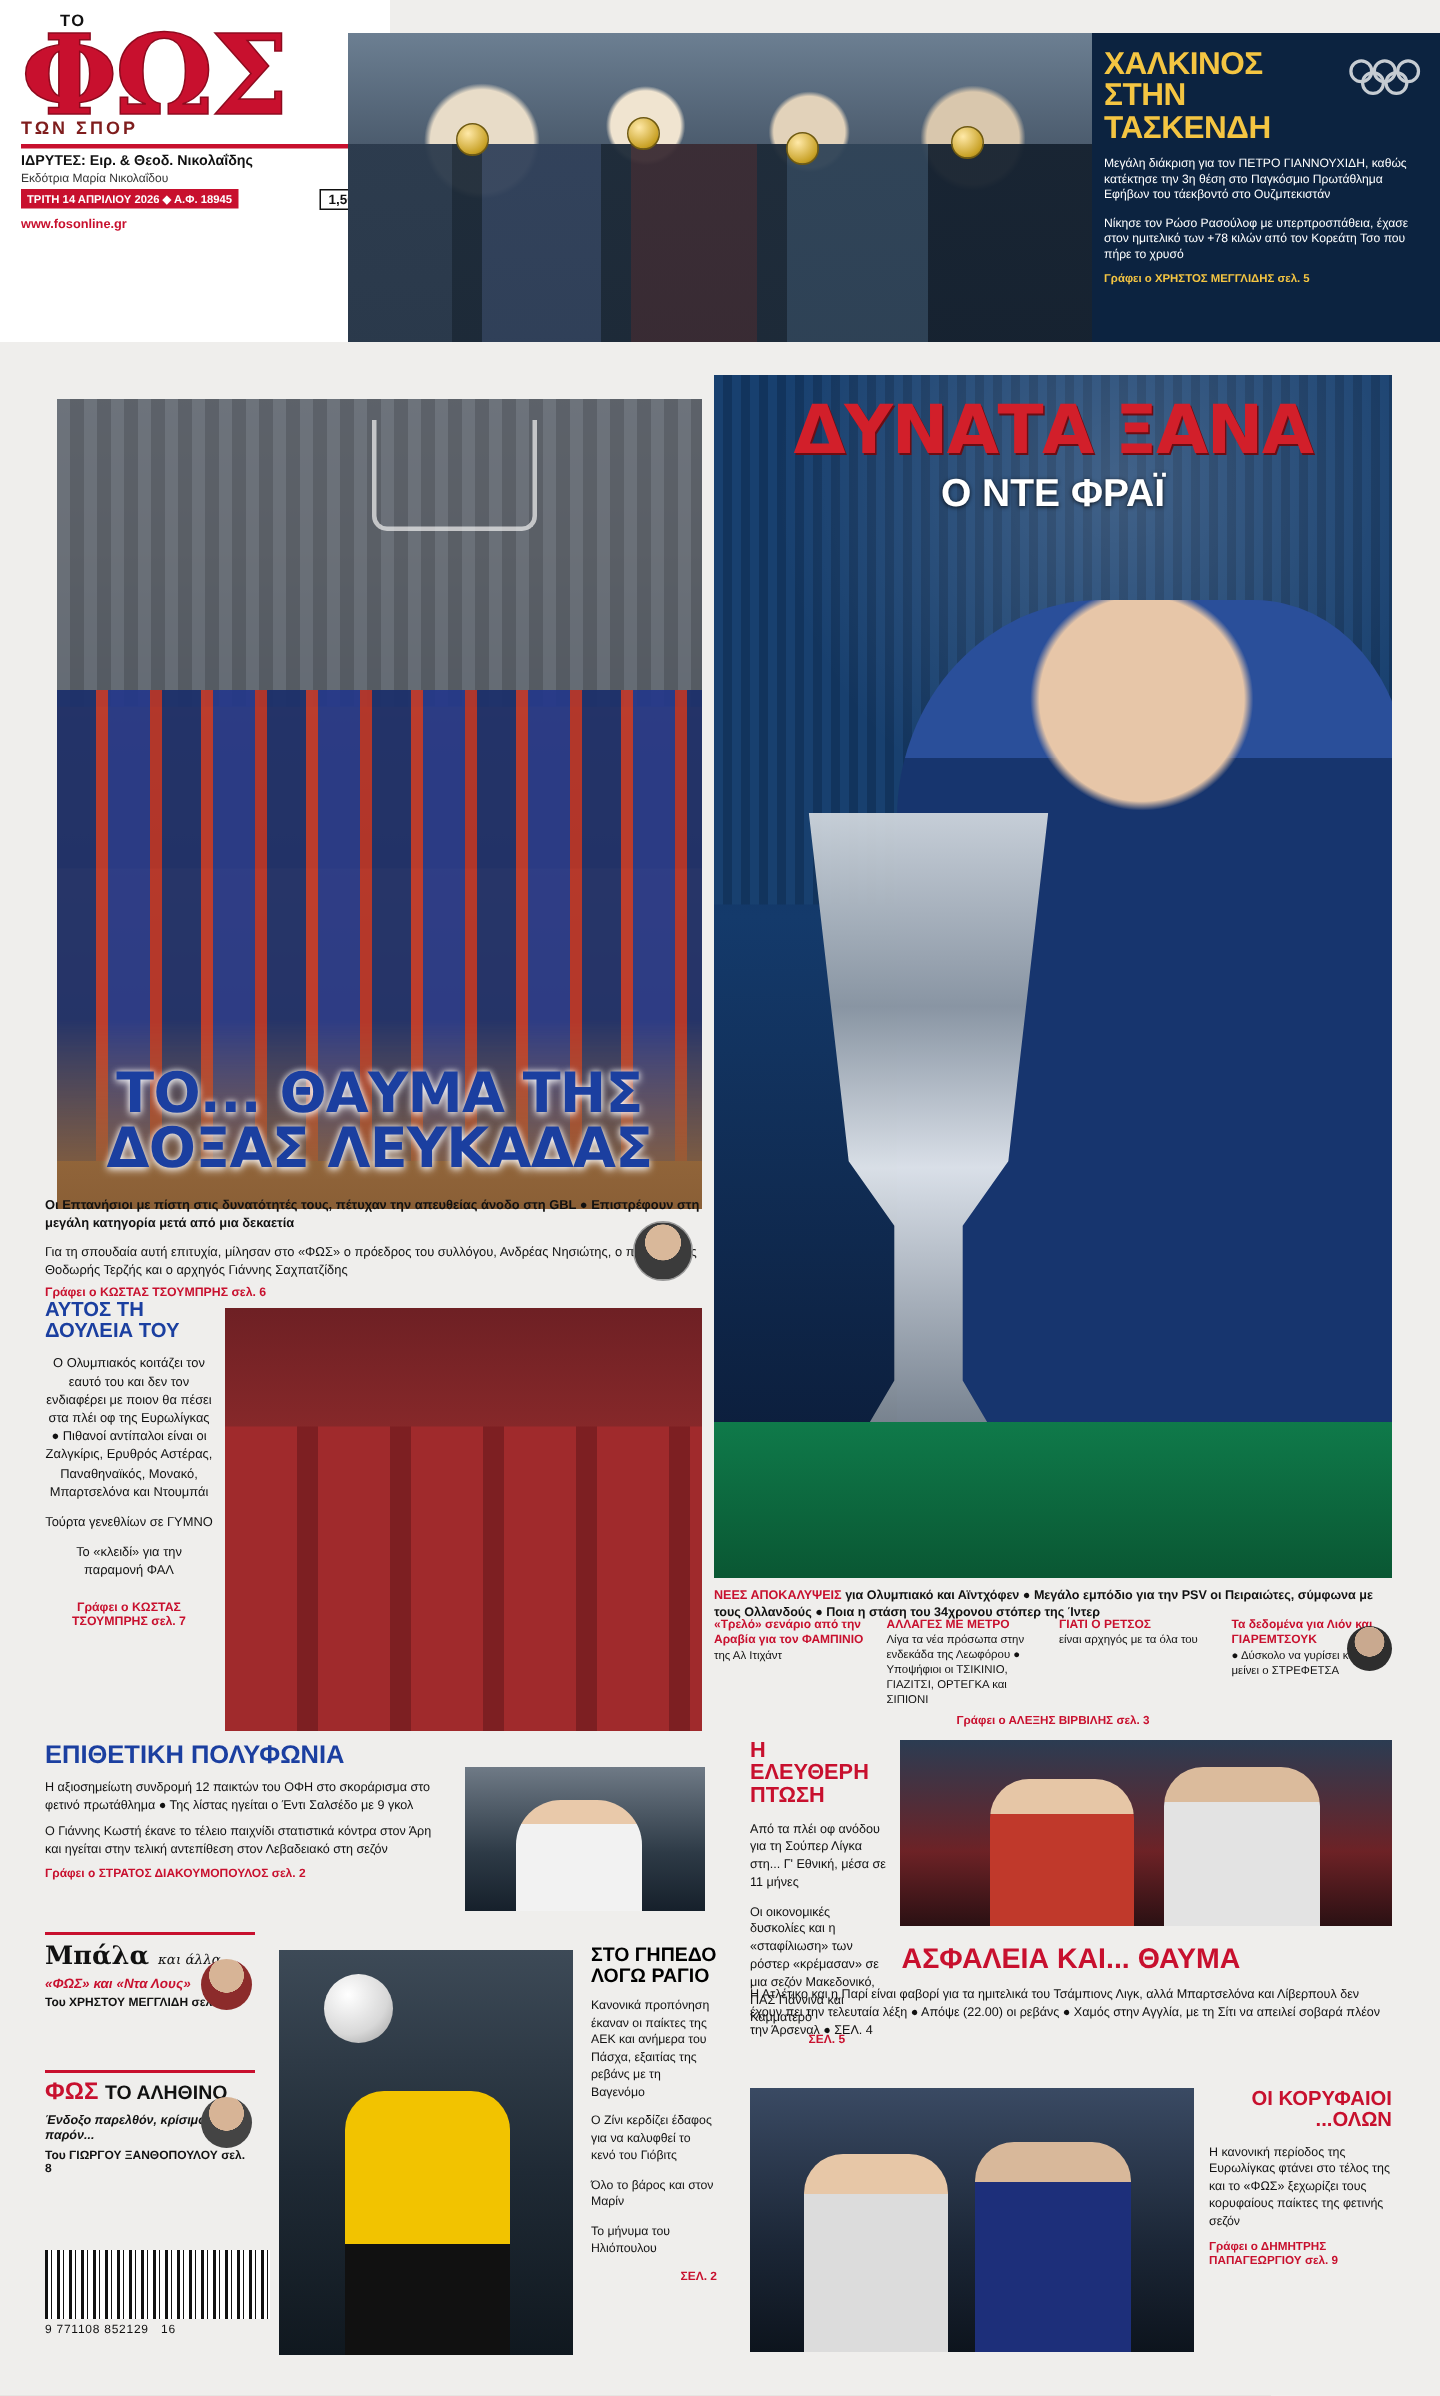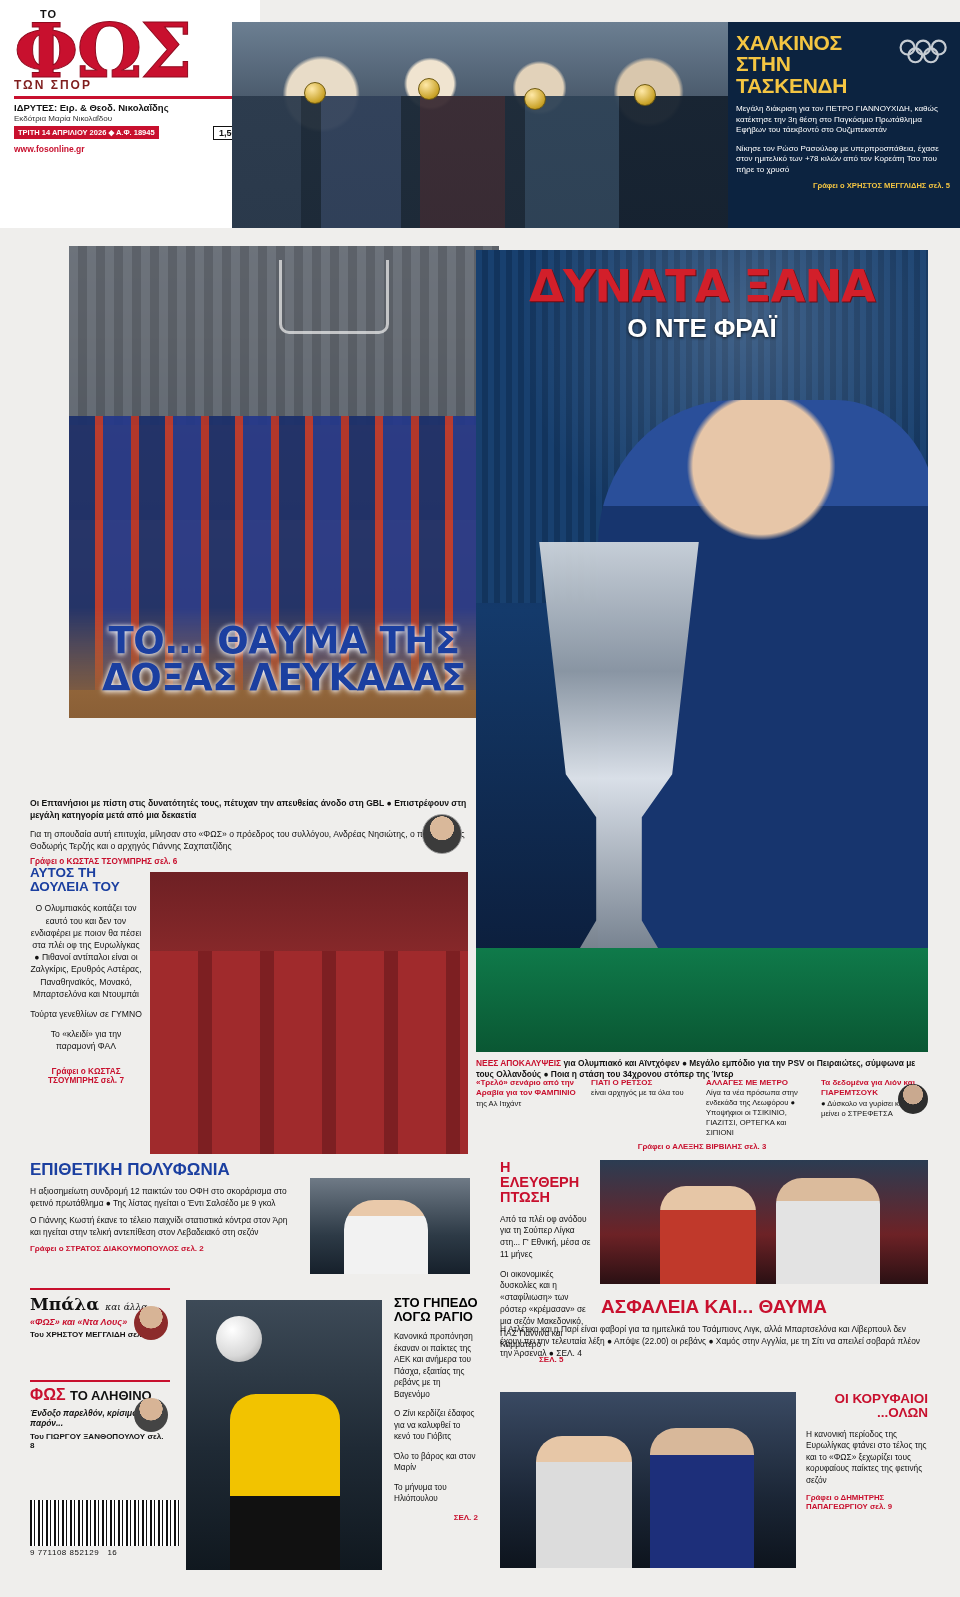--- a/index.html
+++ b/index.html
@@ -92,32 +92,31 @@
   }
   .topstrip .txt {
     position:absolute; right:0; top:0; width:232px; height:206px;
     padding:10px 10px 6px 8px; color:#fff;
   }
   .ts-head {
     font-size:21px; font-weight:bold; color:#f4c542; line-height:1.02;
     letter-spacing:-0.3px;
   }
   .ts-body { font-size:8.1px; line-height:1.3; margin-top:8px; color:#fff; }
-  .ts-credit { font-size:7.6px; font-weight:bold; color:#f4c542; margin-top:6px;text-align:right; }
+  .ts-credit { font-size:7.6px; font-weight:bold; color:#f4c542; margin-top:6px; }
   .rings {
     position:absolute; right:10px; top:12px; width:52px; height:34px; opacity:.9;
   }
 
   
   .mainleft {
-    position:absolute; left:38px; top:246px; width:430px; height:472px;
+    position:absolute; left:38px; top:266px; width:430px; height:540px;
     background:
       linear-gradient(180deg,#caa27a 0%, #b98f63 18%, #8d6b46 40%, #5d4830 100%);
     overflow:hidden;
-    margin-left:31px;
   }
   .court {
     position:absolute; left:0; bottom:0; width:100%; height:42%;
     background:linear-gradient(180deg,#b9854f,#8a5f36);
   }
   .crowd {
     position:absolute; left:0; top:0; width:100%; height:38%;
     background:
       repeating-linear-gradient(90deg,#5d6b7c 0 9px,#4a5767 9px 18px),
       #55616f;
@@ -464,26 +463,26 @@
     <span class="red">ΝΕΕΣ ΑΠΟΚΑΛΥΨΕΙΣ</span>
     <span>για Ολυμπιακό και Αϊντχόφεν ● Μεγάλο εμπόδιο για την PSV οι Πειραιώτες, σύμφωνα με τους Ολλανδούς ● Ποια η στάση του 34χρονου στόπερ της Ίντερ</span>
   </div>
 
   <div class="fourcols">
     <div class="c">
       <div class="h">«Τρελό» σενάριο από την Αραβία για τον ΦΑΜΠΙΝΙΟ</div>
       <div>της Αλ Ιτιχάντ</div>
     </div>
     <div class="c">
+      <div class="h">ΑΛΛΑΓΕΣ ΜΕ ΜΕΤΡΟ</div>
+      <div>Λίγα τα νέα πρόσωπα στην ενδεκάδα της Λεωφόρου ● Υποψήφιοι οι ΤΣΙΚΙΝΙΟ, ΓΙΑΖΙΤΣΙ, ΟΡΤΕΓΚΑ και ΣΙΠΙΟΝΙ</div>
+    </div>
+    <div class="c">
       <div class="h">ΓΙΑΤΙ Ο ΡΕΤΣΟΣ</div>
       <div>είναι αρχηγός με τα όλα του</div>
-    </div>
-    <div class="c">
-      <div class="h">ΑΛΛΑΓΕΣ ΜΕ ΜΕΤΡΟ</div>
-      <div>Λίγα τα νέα πρόσωπα στην ενδεκάδα της Λεωφόρου ● Υποψήφιοι οι ΤΣΙΚΙΝΙΟ, ΓΙΑΖΙΤΣΙ, ΟΡΤΕΓΚΑ και ΣΙΠΙΟΝΙ</div>
     </div>
     <div class="c last">
       <div class="h">Τα δεδομένα για Λιόν και ΓΙΑΡΕΜΤΣΟΥΚ</div>
       <div>● Δύσκολο να γυρίσει και να μείνει ο ΣΤΡΕΦΕΤΣΑ</div>
       <div class="mini-portrait"></div>
     </div>
   </div>
   <div class="vir-credit">Γράφει ο ΑΛΕΞΗΣ ΒΙΡΒΙΛΗΣ σελ. 3</div>
 
   <div class="epith">

